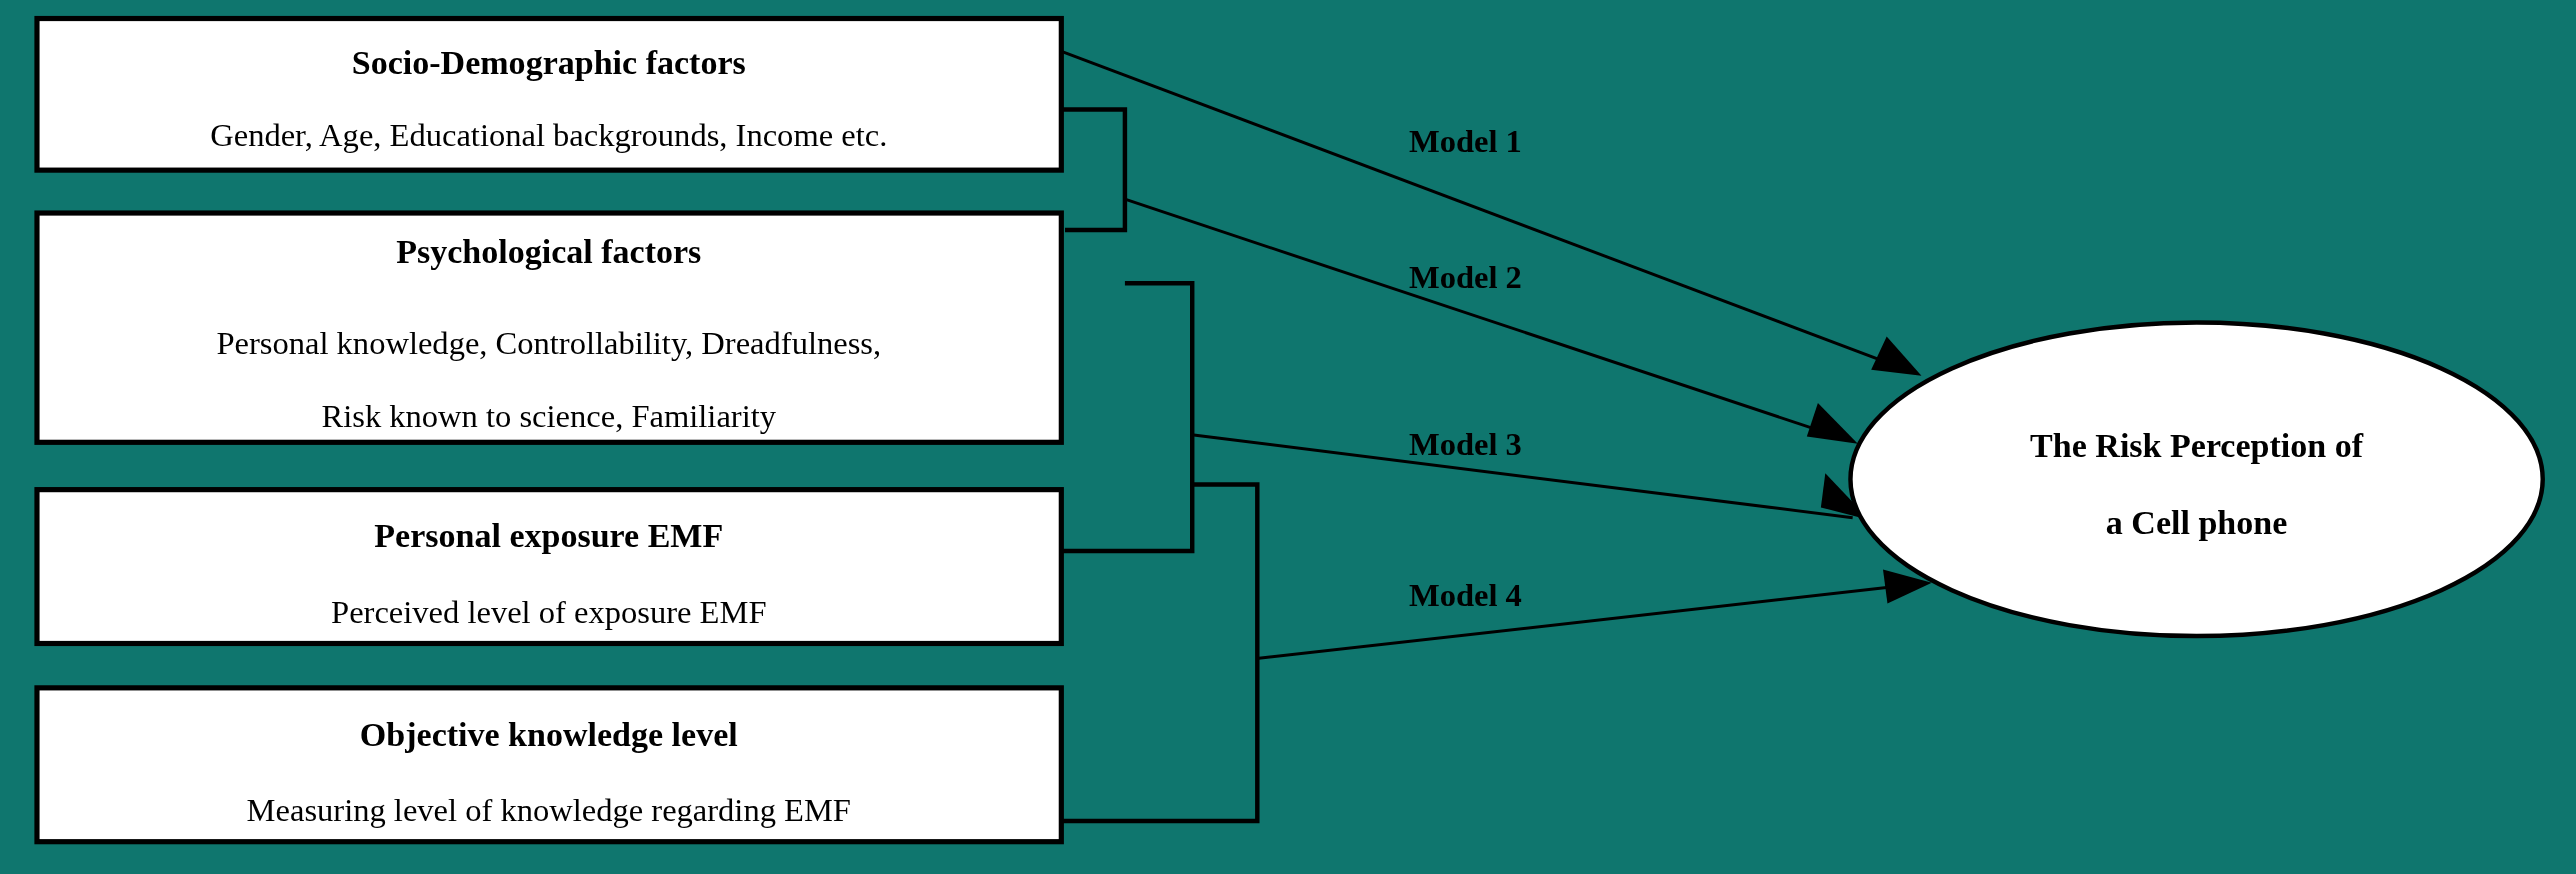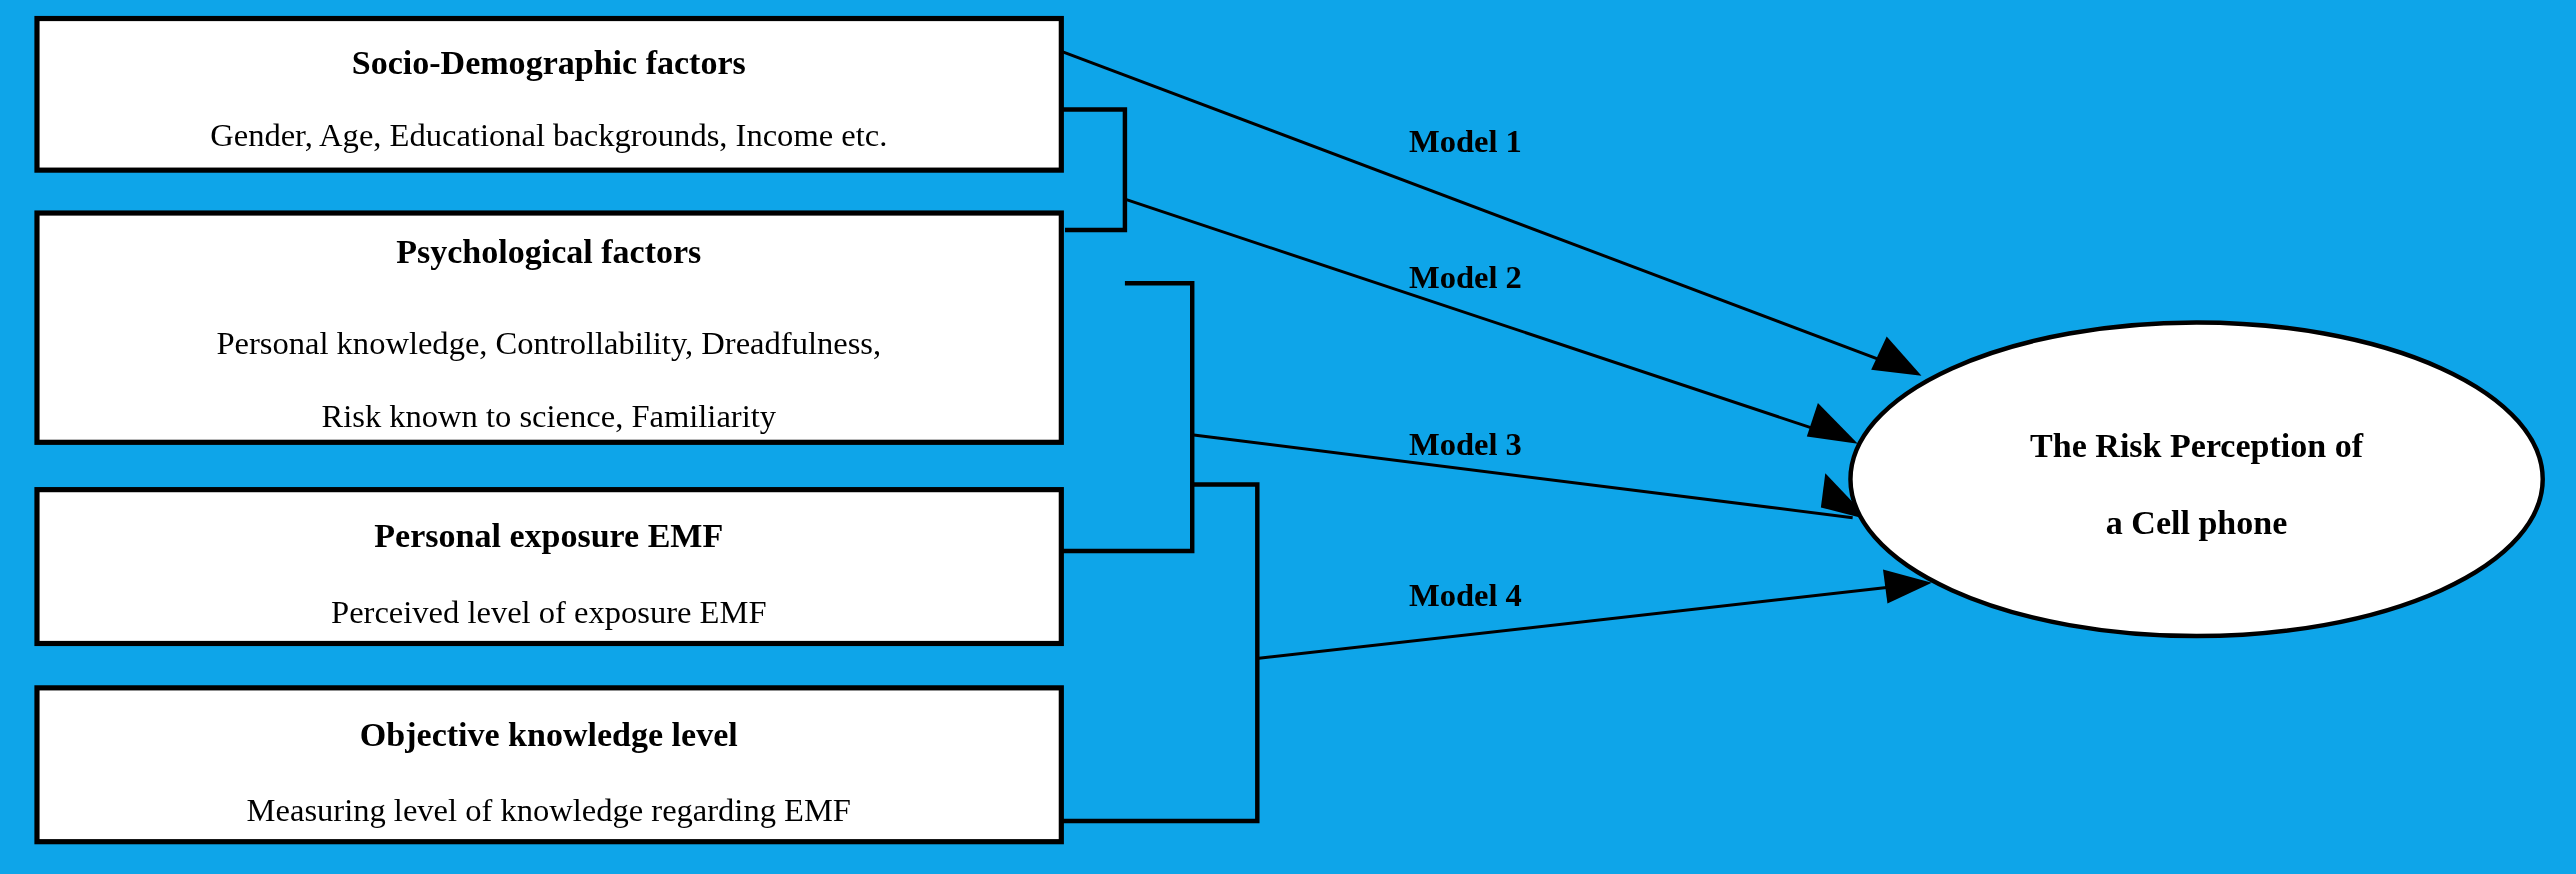--- a/index.html
+++ b/index.html
@@ -8,21 +8,21 @@
     padding: 0;
     background: #ffffff;
   }
   body {
     font-family: "Liberation Serif", "DejaVu Serif", serif;
   }
   #diagram-root {
     position: relative;
     width: 2576px;
     height: 875px;
-    background: #0ea5e9;
+    background: #0f766e;
     overflow: hidden;
   }
   svg.canvas {
     position: absolute;
     top: 0;
     left: 0;
     width: 2576px;
     height: 875px;
     display: block;
   }

